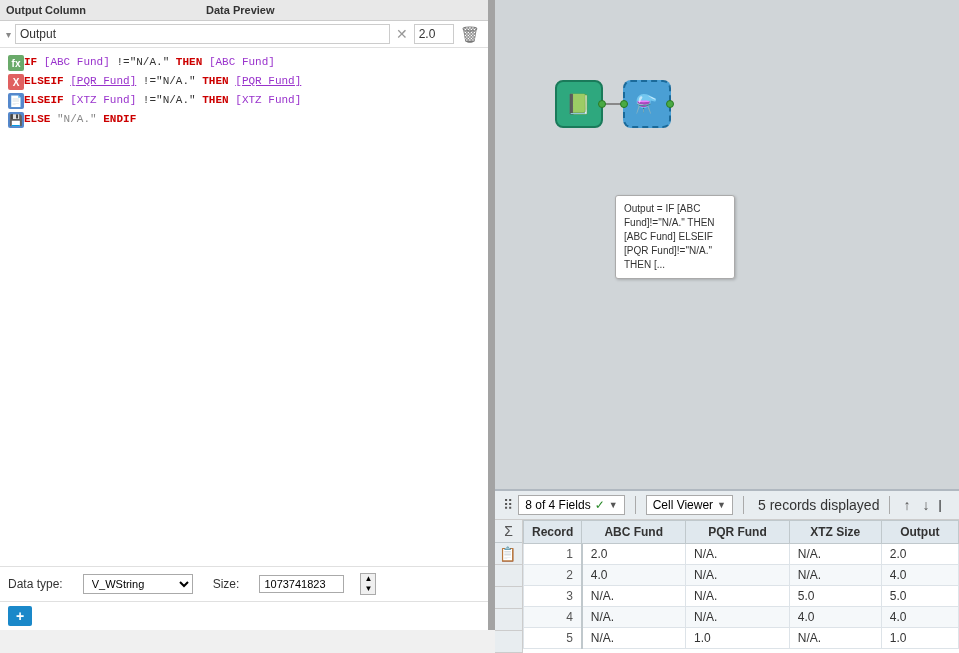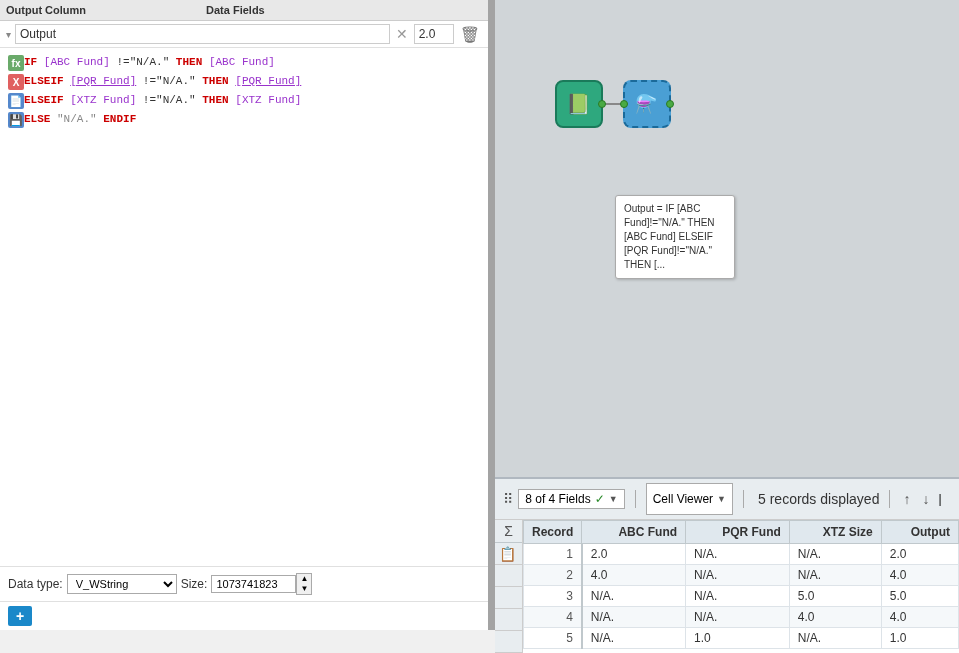--- a/index.html
+++ b/index.html
@@ -125,21 +125,21 @@
     .field-pqr { color: #9932cc; text-decoration: underline; }
     .field-xtz { color: #9932cc; }
     .op { color: #333; }
     .str { color: #888; }
 
     .datatype-row {
       display: flex;
       align-items: center;
       padding: 6px 8px;
       border-top: 1px solid #e0e0e0;
-      gap: 4px;
+      gap: 20px;
       background: #fff;
     }
     .datatype-label {
       font-size: 12px;
       color: #333;
     }
     .datatype-select {
       border: 1px solid #aaa;
       padding: 2px 4px;
       font-size: 11px;
@@ -325,21 +325,21 @@
       height: 18px;
       background: #aaa;
       margin: 0 4px;
     }
 
     .cell-viewer-btn {
       display: flex;
       align-items: center;
       border: 1px solid #aaa;
       background: #fff;
-      padding: 8px 6px;
+      padding: 2px 6px;
       cursor: pointer;
       gap: 4px;
       font-size: 12px;
     }
 
     .records-text {
       font-size: 14px;
       color: #333;
       margin-left: 4px;
     }
@@ -356,21 +356,21 @@
     
     .results-table {
       width: 100%;
       border-collapse: collapse;
       font-size: 12px;
     }
     .results-table th {
       background: #e0e8ee;
       border: 1px solid #c0c8cc;
       padding: 4px 8px;
-      text-align: right;
+      text-align: center;
       font-weight: 600;
       color: #333;
       white-space: nowrap;
     }
     .results-table td {
       border: 1px solid #dde3e8;
       padding: 3px 8px;
       color: #333;
       white-space: nowrap;
     }
@@ -407,21 +407,21 @@
       color: #555;
     }
   </style>
 </head>
 <body>
 
 <div class="left-panel">
 
   <div class="column-header">
     <span>Output Column</span>
-    <span style="margin-left:100px">Data Fields</span>
+    <span style="margin-left:100px">Data Preview</span>
   </div>
 
   <div class="output-row">
     <span class="arrow-icon">▾</span>
     <input class="output-name" type="text" value="Output" style="">
     <button class="clear-btn">✕</button>
     <input class="version-field" type="text" value="2.0" style="">
     <button class="delete-btn">🗑</button>
   </div>
 

